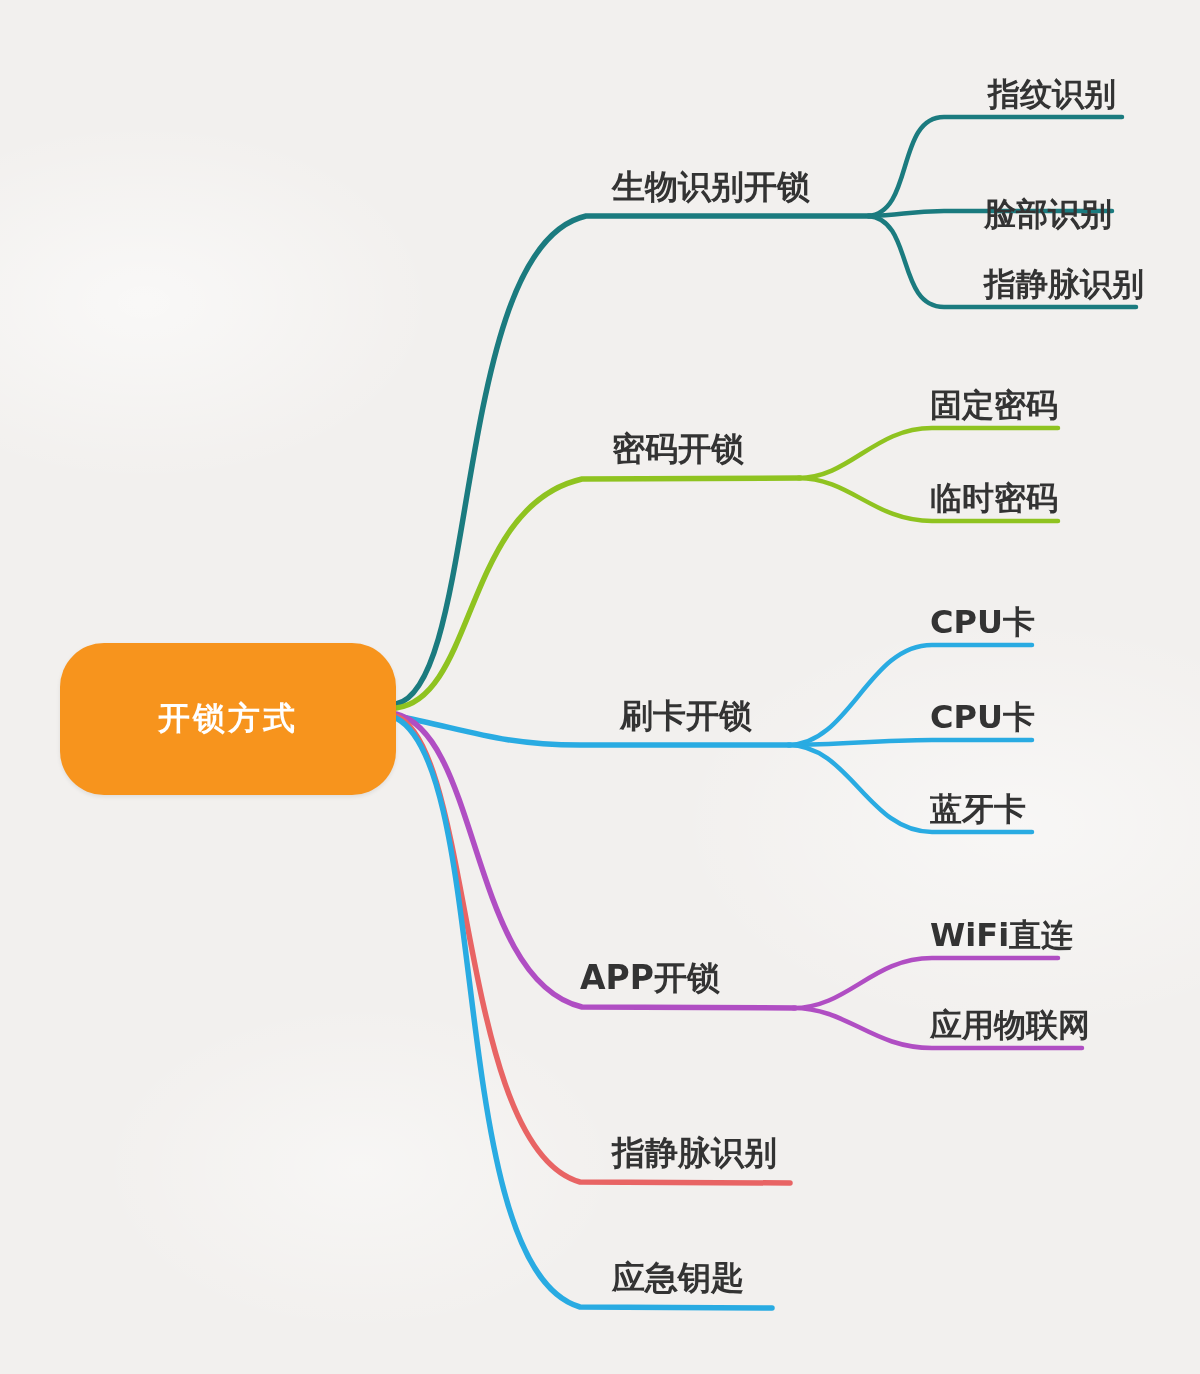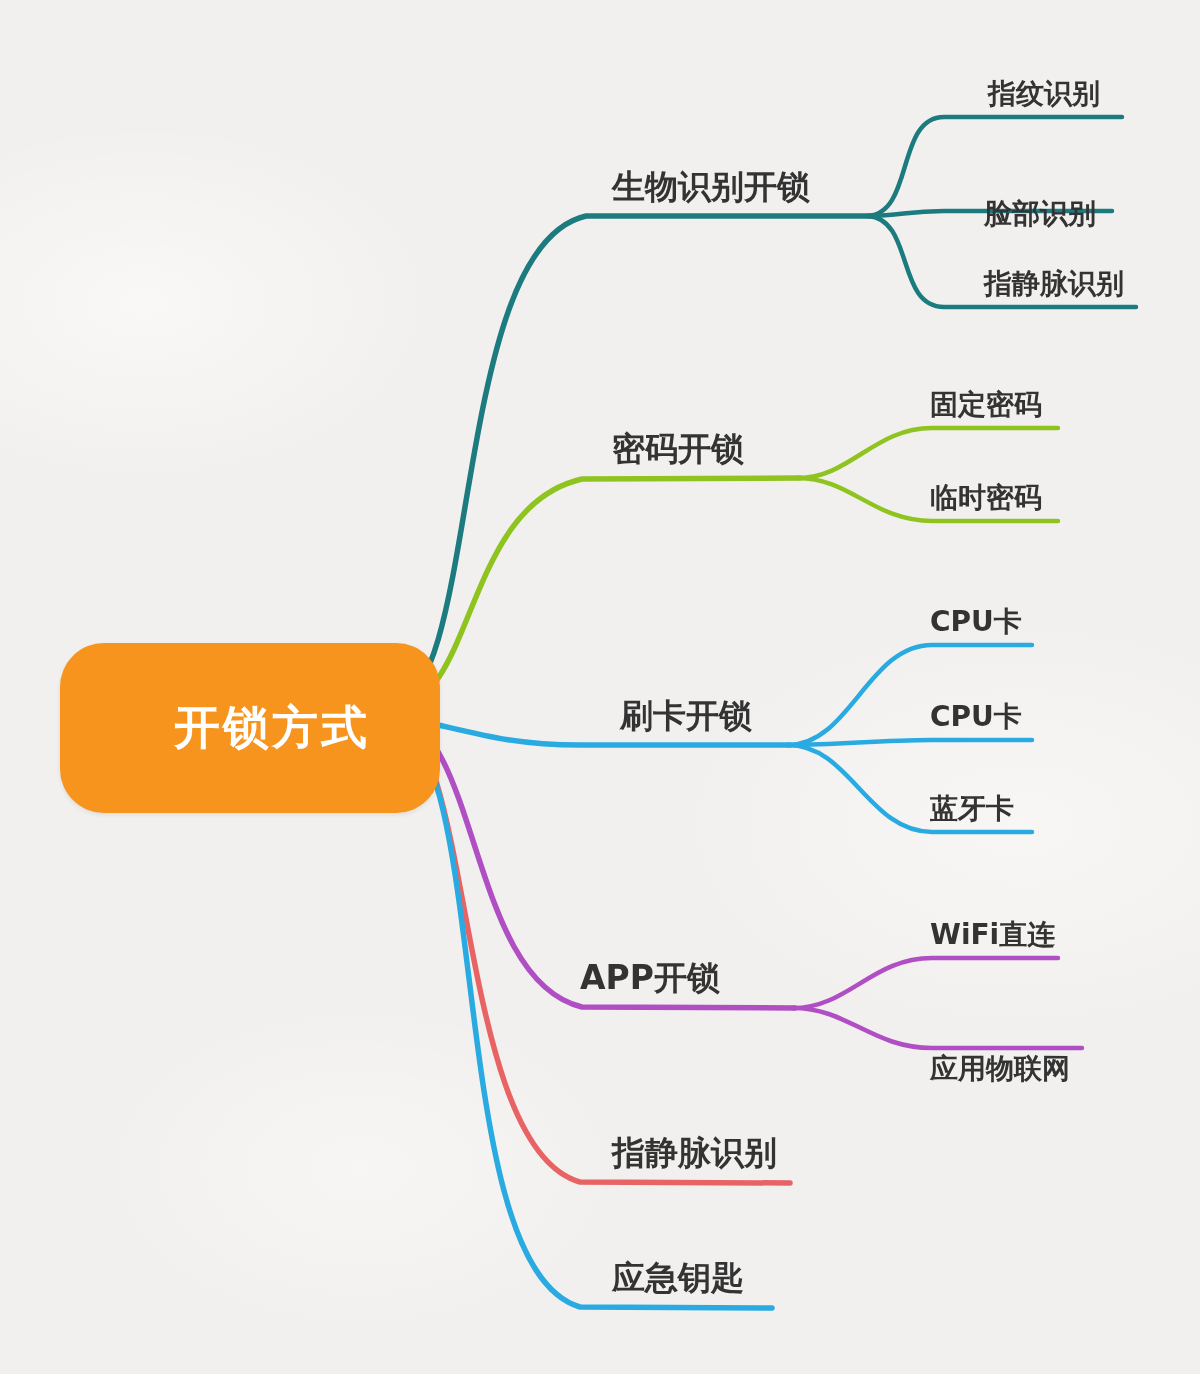--- a/index.html
+++ b/index.html
@@ -29,42 +29,41 @@
     stroke-linejoin: round;
   }
   path.main-wire  { stroke-width: 5.5px; }
   path.child-wire { stroke-width: 4.5px; }
 
   .root-node {
     position: absolute;
     left: 60px;
     top: 643px;
     width: 336px;
-    height: 170px;
+    height: 152px;
     border-radius: 44px;
     background: #f7941d;
     color: #ffffff;
-    font-size: 46px;
+    font-size: 32px;
     font-weight: bold;
     letter-spacing: 3px;
     display: flex;
     align-items: center;
     justify-content: center;
     box-shadow: 0 2px 4px rgba(0,0,0,0.08);
-    padding-left: 44px;
   }
 
   .label {
     position: absolute;
     font-weight: bold;
     color: #333333;
     white-space: nowrap;
   }
   .branch-label { font-size: 33px; line-height: 40px; }
-  .child-label  { font-size: 28px; line-height: 34px; }
+  .child-label  { font-size: 32px; line-height: 34px; }
 </style>
 </head>
 <body>
 
 <div class="canvas">
 
   <svg class="wires" viewBox="0 0 1200 1374">
 
     <path class="main-wire" d="M396 704 C480 686 452 246 586 216 L870 216" stroke="#1b7b7f"></path>
     <path class="child-wire" d="M868 216 C914 213 896 117 944 117 L1122 117" stroke="#1b7b7f"></path>
@@ -100,19 +99,19 @@
   <div class="label child-label" style="left:930px; top:388px;">固定密码</div>
   <div class="label child-label" style="left:930px; top:481px;">临时密码</div>
 
   <div class="label branch-label" style="left:612px; top:696px;margin-left:8px;">刷卡开锁</div>
   <div class="label child-label" style="left:930px; top:605px;">CPU卡</div>
   <div class="label child-label" style="left:930px; top:700px;">CPU卡</div>
   <div class="label child-label" style="left:930px; top:792px;">蓝牙卡</div>
 
   <div class="label branch-label" style="left:580px; top:958px;">APP开锁</div>
   <div class="label child-label" style="left:930px; top:918px;">WiFi直连</div>
-  <div class="label child-label" style="left:930px; top:1052px;">应用物联网</div>
+  <div class="label child-label" style="left:930px; top:1008px;">应用物联网</div>
 
   <div class="label branch-label" style="left:612px; top:1133px;">指静脉识别</div>
 
   <div class="label branch-label" style="left:612px; top:1258px;">应急钥匙</div>
 
 </div>
 
 </body></html>

